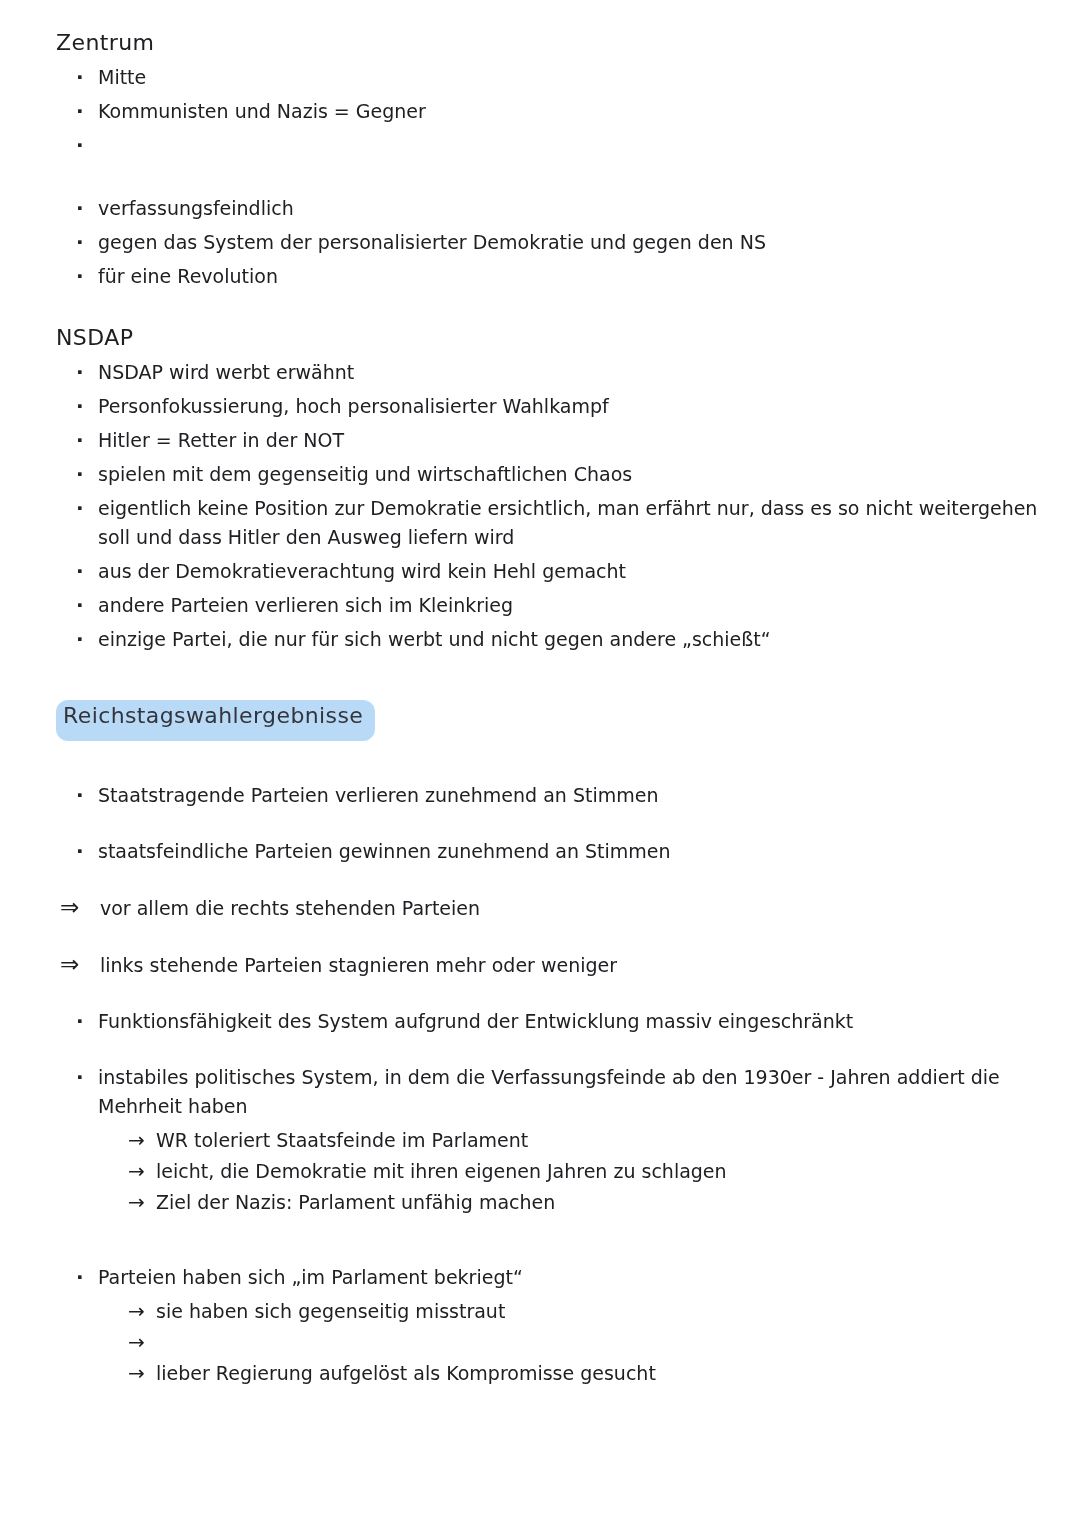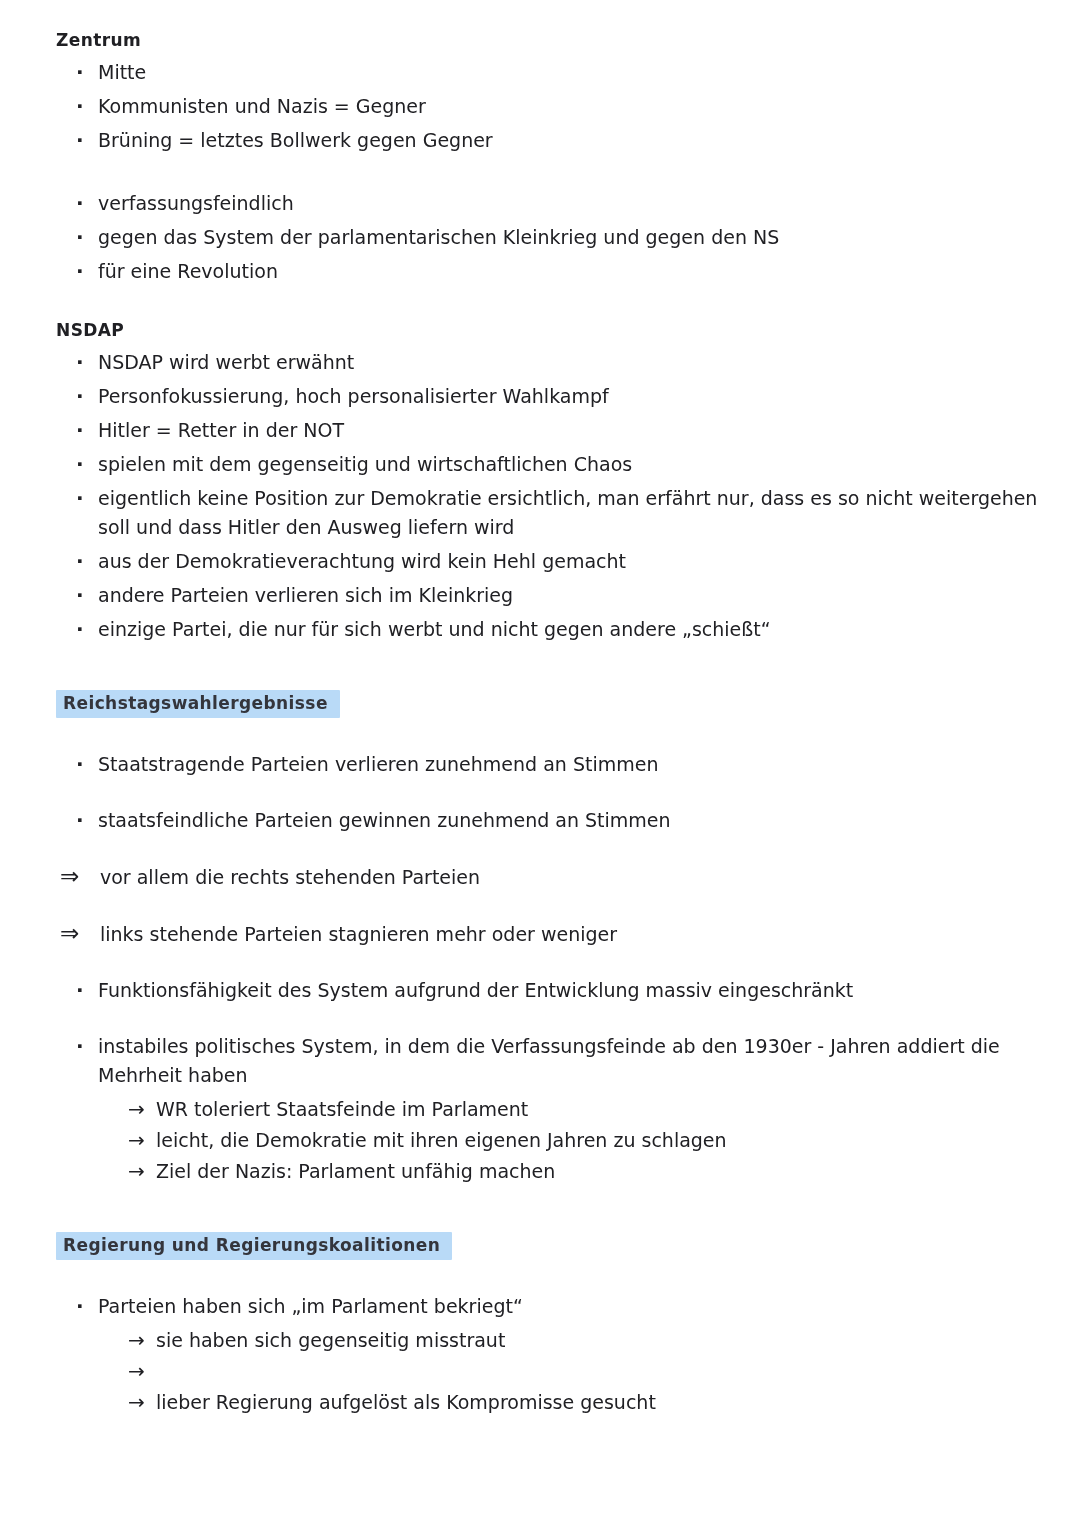--- a/index.html
+++ b/index.html
@@ -12,32 +12,32 @@
     font-family: "DejaVu Sans", sans-serif;
     overflow: hidden;
   }
   #notes {
     padding: 30px 40px 0 56px;
   }
   .note-section { margin-bottom: 34px; }
   .note-section.highlighted-section { margin-top: 46px; }
 
   .section-title {
-    font-size: 17px;
-    font-weight: bold;
+    font-size: 22px;
+    font-weight: normal;
     letter-spacing: 0.4px;
     margin-bottom: 8px;
   }
   .section-title.highlighted {
     display: inline-block;
     background: var(--hl, #b9daf7);
     color: #34353c;
-    padding: 3px 12px 5px 7px;
-    border-radius: 1px;
-    margin-bottom: 32px;
+    padding: 3px 12px 13px 7px;
+    border-radius: 12px;
+    margin-bottom: 40px;
   }
 
   .items { padding-left: 20px; }
   .items.tight .item { margin-bottom: 5px; }
   .items.loose .item { margin-bottom: 27px; }
 
   .line {
     display: flex;
     align-items: baseline;
     font-size: 19px;
@@ -77,37 +77,36 @@
         </div>
         <div class="item">
           <div class="line m-dot">
             <span class="marker">·</span>
             <span class="text">Kommunisten und Nazis = Gegner</span>
           </div>
         </div>
         <div class="item">
           <div class="line m-dot">
             <span class="marker">·</span>
-            <span class="text">Brüning = letztes Bollwerk gegen Gegner</span>
           </div>
         </div>
       </div>
     </section>
     <section class="note-section">
       <div class="items tight">
         <div class="item">
           <div class="line m-dot">
             <span class="marker">·</span>
             <span class="text">verfassungsfeindlich</span>
           </div>
         </div>
         <div class="item">
           <div class="line m-dot">
             <span class="marker">·</span>
-            <span class="text">gegen das System der parlamentarischen Kleinkrieg und gegen den NS</span>
+            <span class="text">gegen das System der personalisierter Demokratie und gegen den NS</span>
           </div>
         </div>
         <div class="item">
           <div class="line m-dot">
             <span class="marker">·</span>
             <span class="text">für eine Revolution</span>
           </div>
         </div>
       </div>
     </section>
@@ -209,21 +208,21 @@
               <span class="marker">→</span>
               <span class="text">leicht, die Demokratie mit ihren eigenen Jahren zu schlagen</span>
             </div>
             <div class="line m-arrow">
               <span class="marker">→</span>
               <span class="text">Ziel der Nazis: Parlament unfähig machen</span>
             </div>
           </div>
         </div>
       </div></section>
-    <section class="note-section highlighted-section"><div class="section-title highlighted">Regierung und Regierungskoalitionen</div><div class="items tight">
+    <section class="note-section highlighted-section"><div class="items tight">
         <div class="item">
           <div class="line m-dot">
             <span class="marker">·</span>
             <span class="text">Parteien haben sich „im Parlament bekriegt“</span>
           </div>
           <div class="sublines">
             <div class="line m-arrow">
               <span class="marker">→</span>
               <span class="text">sie haben sich gegenseitig misstraut</span>
             </div>

